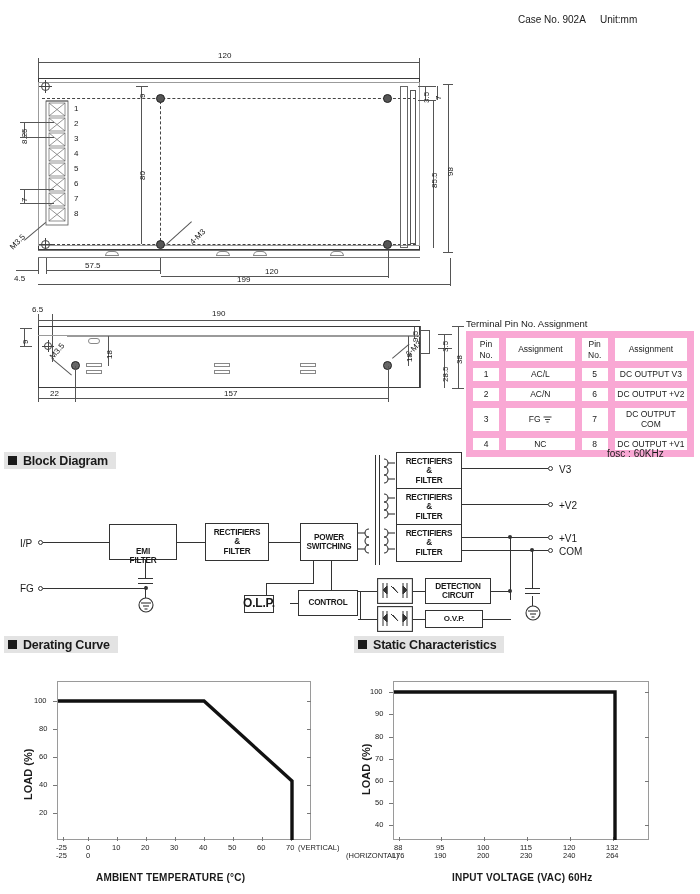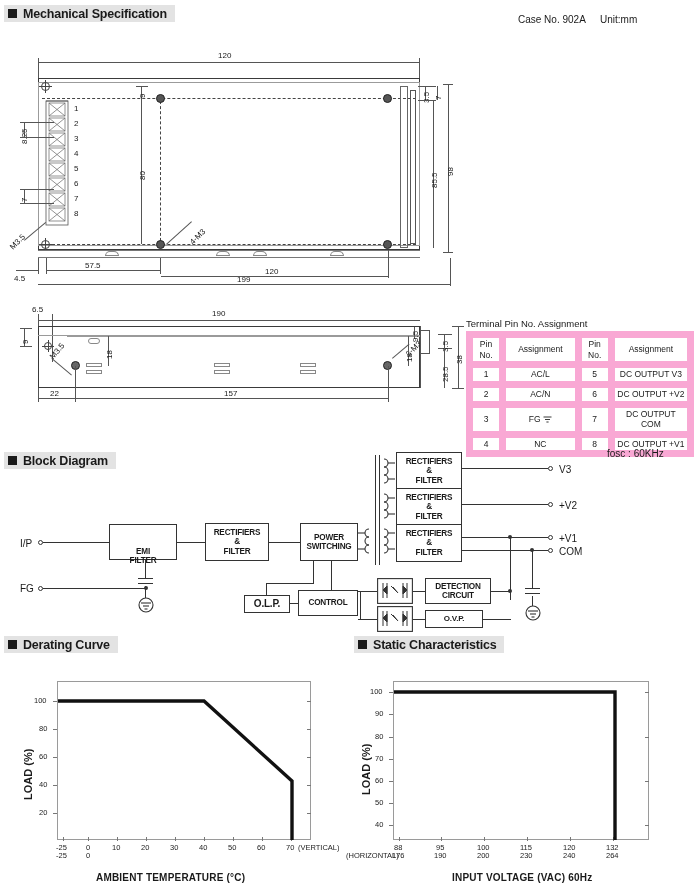--- a/index.html
+++ b/index.html
@@ -118,24 +118,20 @@
     font-size:11px; font-weight:bold;
     transform-origin:0 0; transform:rotate(-90deg);
     white-space:nowrap;
   }
 </style>
 </head>
 <body>
 
 <div class="page">
 
-  <div class="sec-head" style="left:4px; top:5px;">
-    <span class="sq"></span>
-    <span>Mechanical Specification</span>
-  </div>
 
   <div class="txt txt9" style="left:518px; top:14px;">Case No. 902A</div>
   <div class="txt txt9" style="left:600px; top:14px;">Unit:mm</div>
 
   <div class="ln lnh thin" style="left:38px; top:62px; width:382px;"></div>
   <div class="ln lnv thin" style="left:38px; top:58px; height:20px;"></div>
   <div class="ln lnv thin" style="left:419px; top:58px; height:20px;"></div>
   <div class="txt" style="left:218px; top:51px;">120</div>
 
   <div class="mbox" style="left:38px; top:78px; width:382px; height:172px;"></div>
@@ -427,21 +423,21 @@
 &amp;
 FILTER</span>
   </div>
   <div class="wire wh" style="left:269px; top:542px; width:31px;"></div>
 
   <div class="blk" style="left:300px; top:523px; width:58px; height:38px;">
     <span style="white-space:pre-line;">POWER
 SWITCHING</span>
   </div>
 
-  <div class="blk" style="left:244px; top:595px; width:46px; height:18px; font-size:10px;">
+  <div class="blk" style="left:244px; top:595px; width:30px; height:18px; font-size:12px;">
     <span>O.L.P.</span>
   </div>
   <div class="blk" style="left:298px; top:590px; width:60px; height:26px;">
     <span>CONTROL</span>
   </div>
   <div class="wire wh" style="left:290px; top:603px; width:8px;"></div>
   <div class="wire wv" style="left:313px; top:561px; height:22px;"></div>
   <div class="wire wh" style="left:266px; top:583px; width:48px;"></div>
   <div class="wire wv" style="left:266px; top:583px; height:12px;"></div>
   <div class="wire wv" style="left:331px; top:561px; height:29px;"></div>

